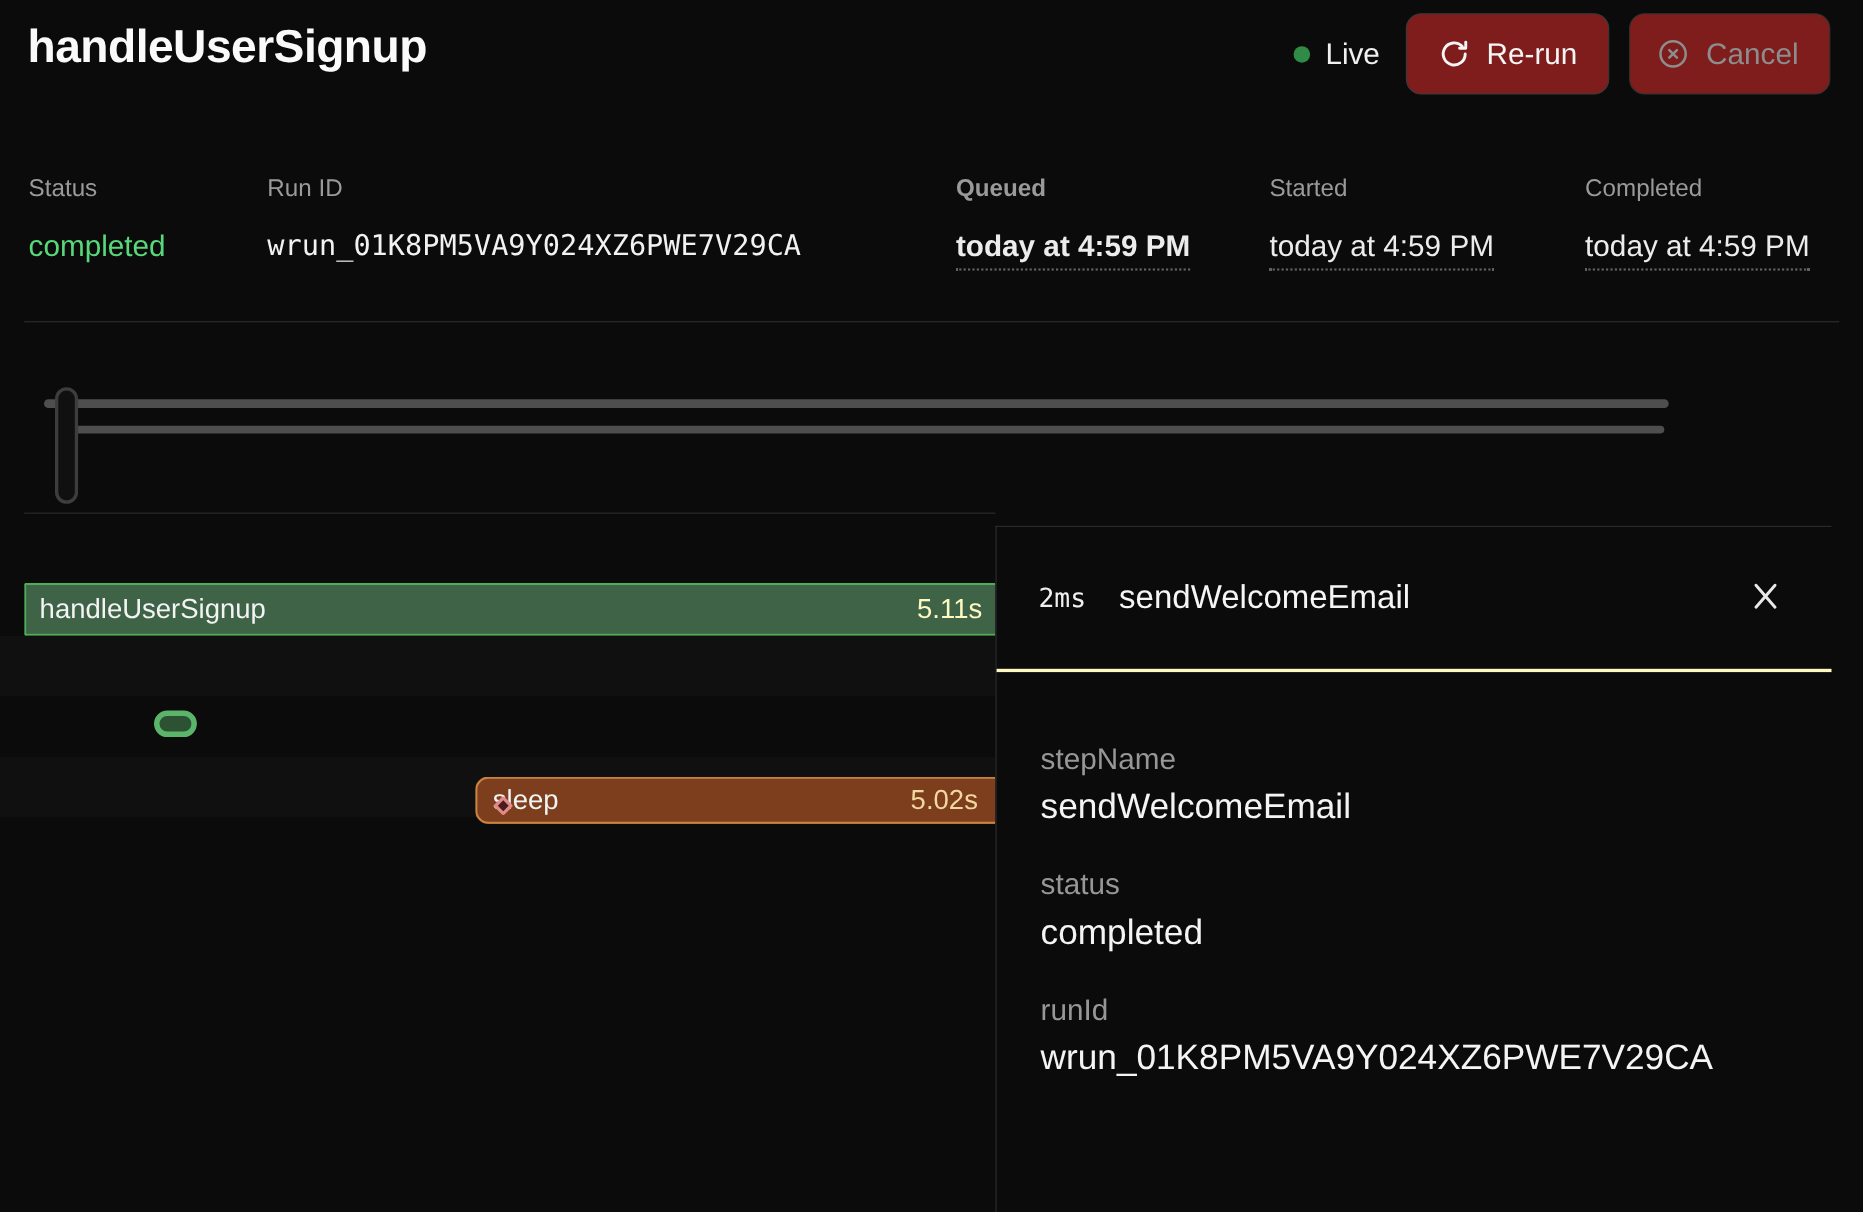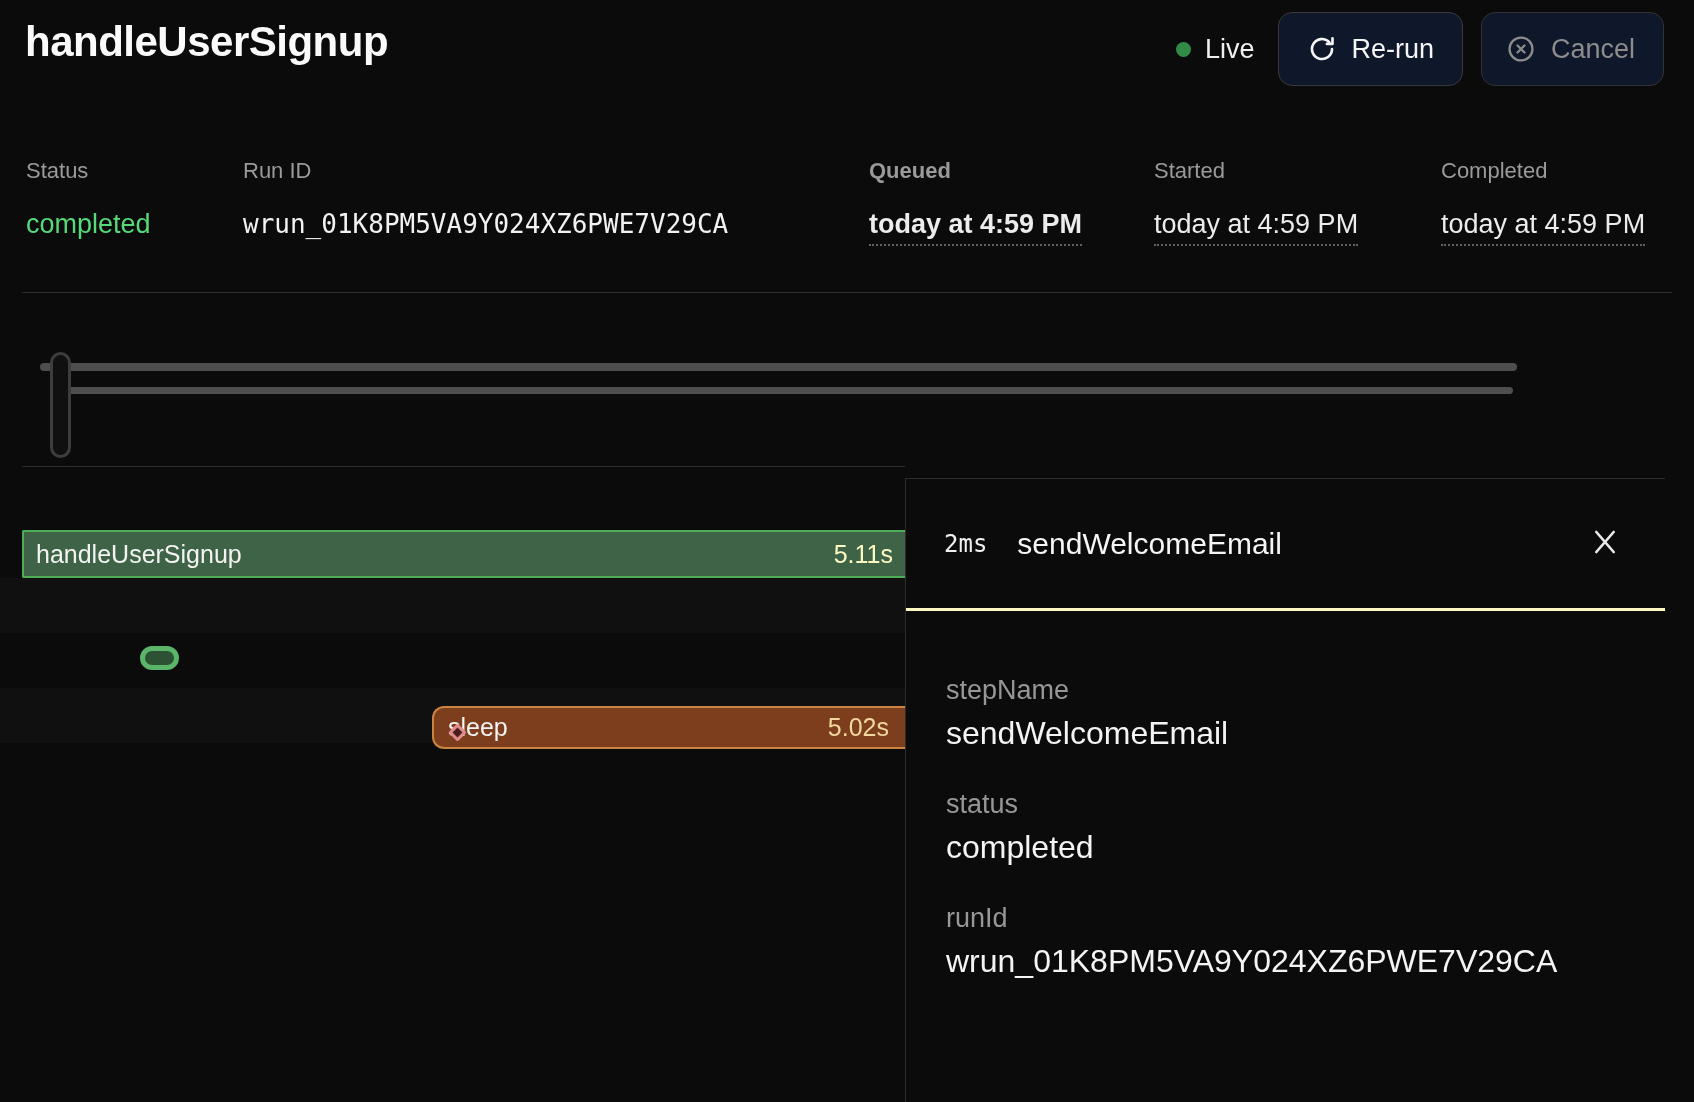--- a/index.html
+++ b/index.html
@@ -21,21 +21,21 @@
   .top-controls {
     position: absolute; right: 30px; top: 12px;
     display: flex; align-items: center; gap: 18px; height: 74px;
   }
   .live-wrap { display: flex; align-items: center; gap: 14px; margin-right: 6px; cursor: pointer; }
   .live-dot { width: 15px; height: 15px; border-radius: 50%; background: #2f8b46; }
   .live-label { font-size: 27px; color: #f0f0f0; }
   .btn {
     display: inline-flex; align-items: center; gap: 14px;
     height: 74px; padding: 0 28px;
-    background: #0f172a; border: 1px solid #3a3a3a; border-radius: 14px;
+    background: #7f1d1d; border: 1px solid #3a3a3a; border-radius: 14px;
     font-size: 27px; cursor: pointer;
   }
   .btn-rerun { color: #f5f5f5; }
   .btn-cancel { color: #8d8d8d; border-color: #323232; padding-left: 23px; }
   .btn svg { display: block; }
 
   
   .meta-col { position: absolute; top: 158px; }
   .meta-col.c0 { left: 26px; }
   .meta-col.c1 { left: 243px; }

